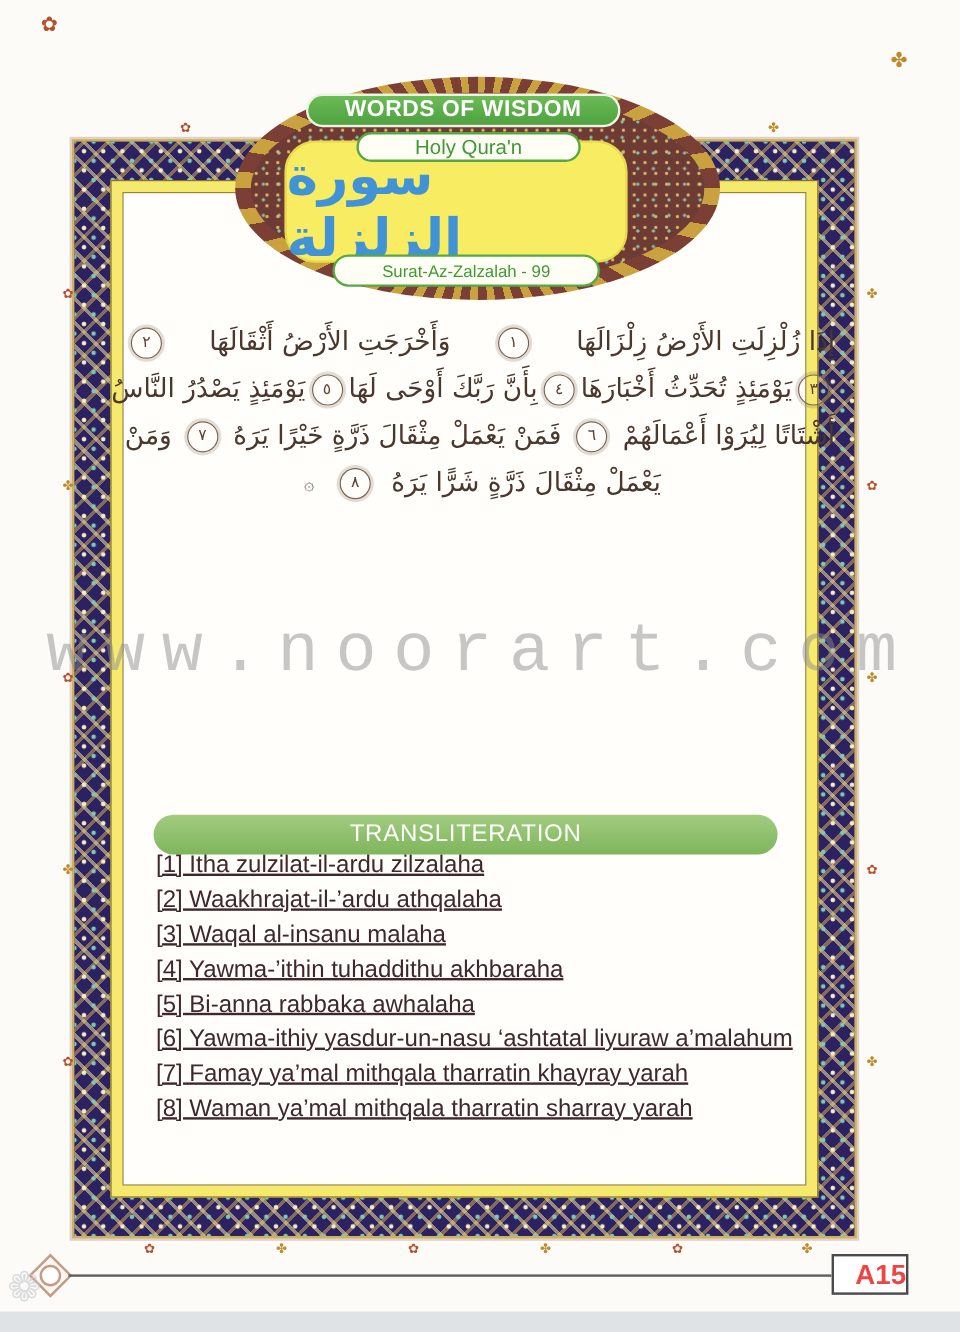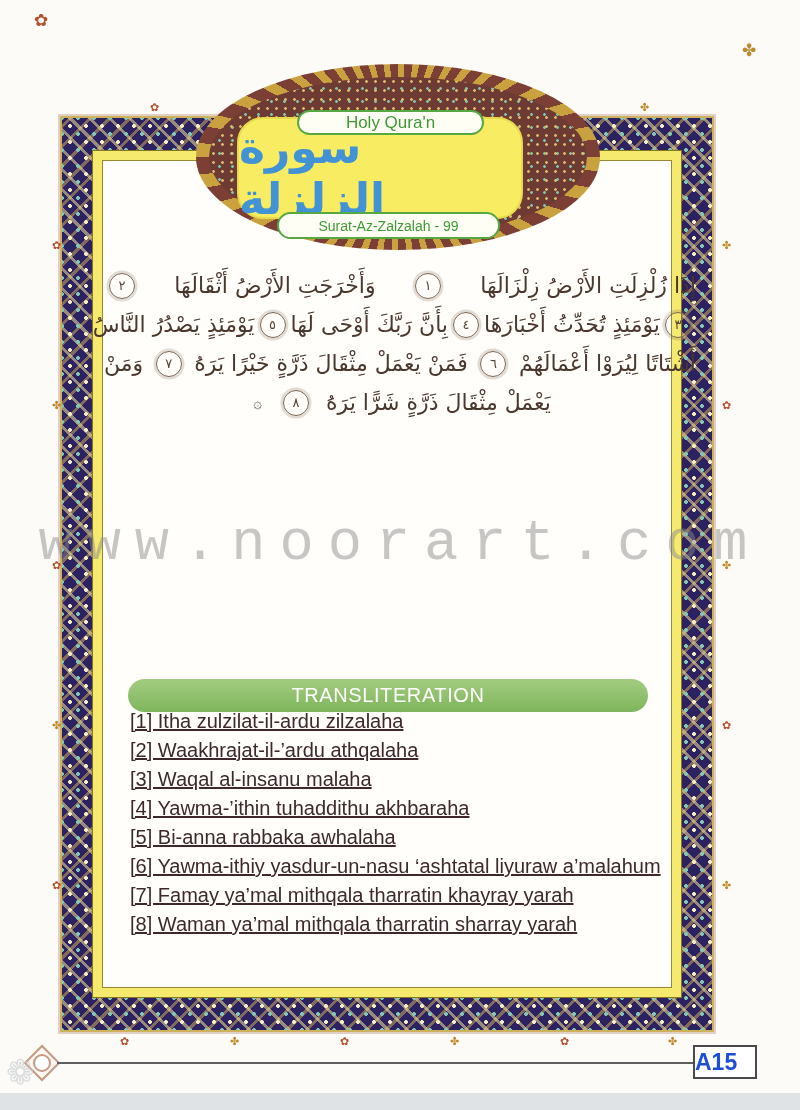--- a/index.html
+++ b/index.html
@@ -74,22 +74,22 @@
   .translit-list{position:absolute;left:130px;top:707px;width:575px;
     font-size:20px;line-height:29px;color:#3e282e;text-decoration:underline;}
 
   
   .footer-rule{position:absolute;left:57px;top:1062px;width:636px;height:2px;background:#5e5e5e;}
   .footer-orn{position:absolute;left:29px;top:1050px;width:26px;height:26px;border:2px solid #c59a84;
     transform:rotate(45deg);box-sizing:border-box;background:#fdf8f4;}
   .footer-orn-circle{position:absolute;left:33px;top:1054px;width:18px;height:18px;border-radius:50%;
     border:2px solid #c59a84;background:#fff;box-sizing:border-box;}
   .page-box{position:absolute;left:693px;top:1045px;width:64px;height:34px;background:#fff;
-    border:2px solid #4a4a4a;box-sizing:border-box;display:flex;align-items:center;justify-content:flex-start;
-    font-weight:bold;font-size:23px;color:#1d4ed8;}
+    border:2px solid #4a4a4a;box-sizing:border-box;display:flex;align-items:center;justify-content:flex-end;
+    font-weight:bold;font-size:23px;color:#ef4444;}
 </style>
 </head>
 <body>
 
 <div class="sheet">
 
   <span class="corner-orn" style="left:34px;top:10px;">✿</span>
   <span class="corner-orn" style="left:742px;top:40px;color:#c08a2c;">✤</span>
 
   <div class="frame">
@@ -113,20 +113,23 @@
       <span class="sprig red" style="left: 120px; top: 1036px;">✿</span>
       <span class="sprig gold" style="left: 230px; top: 1036px;">✤</span>
       <span class="sprig red" style="left: 340px; top: 1036px;">✿</span>
       <span class="sprig gold" style="left: 450px; top: 1036px;">✤</span>
       <span class="sprig red" style="left: 560px; top: 1036px;">✿</span>
       <span class="sprig gold" style="left: 668px; top: 1036px;">✤</span>
     </div>
 
   <div class="medallion">
     <div class="medallion-core"></div>
+  </div>
+  <div class="pill pill-words">
+    <span>WORDS OF WISDOM</span>
   </div>
   <div class="yellow-box">
     <span class="surah-arabic">سورة الزلزلة</span>
   </div>
   <div class="pill pill-holy">
     <span>Holy Qura'n</span>
   </div>
   <div class="pill pill-surat">
     <span>Surat-Az-Zalzalah - 99</span>
   </div>

